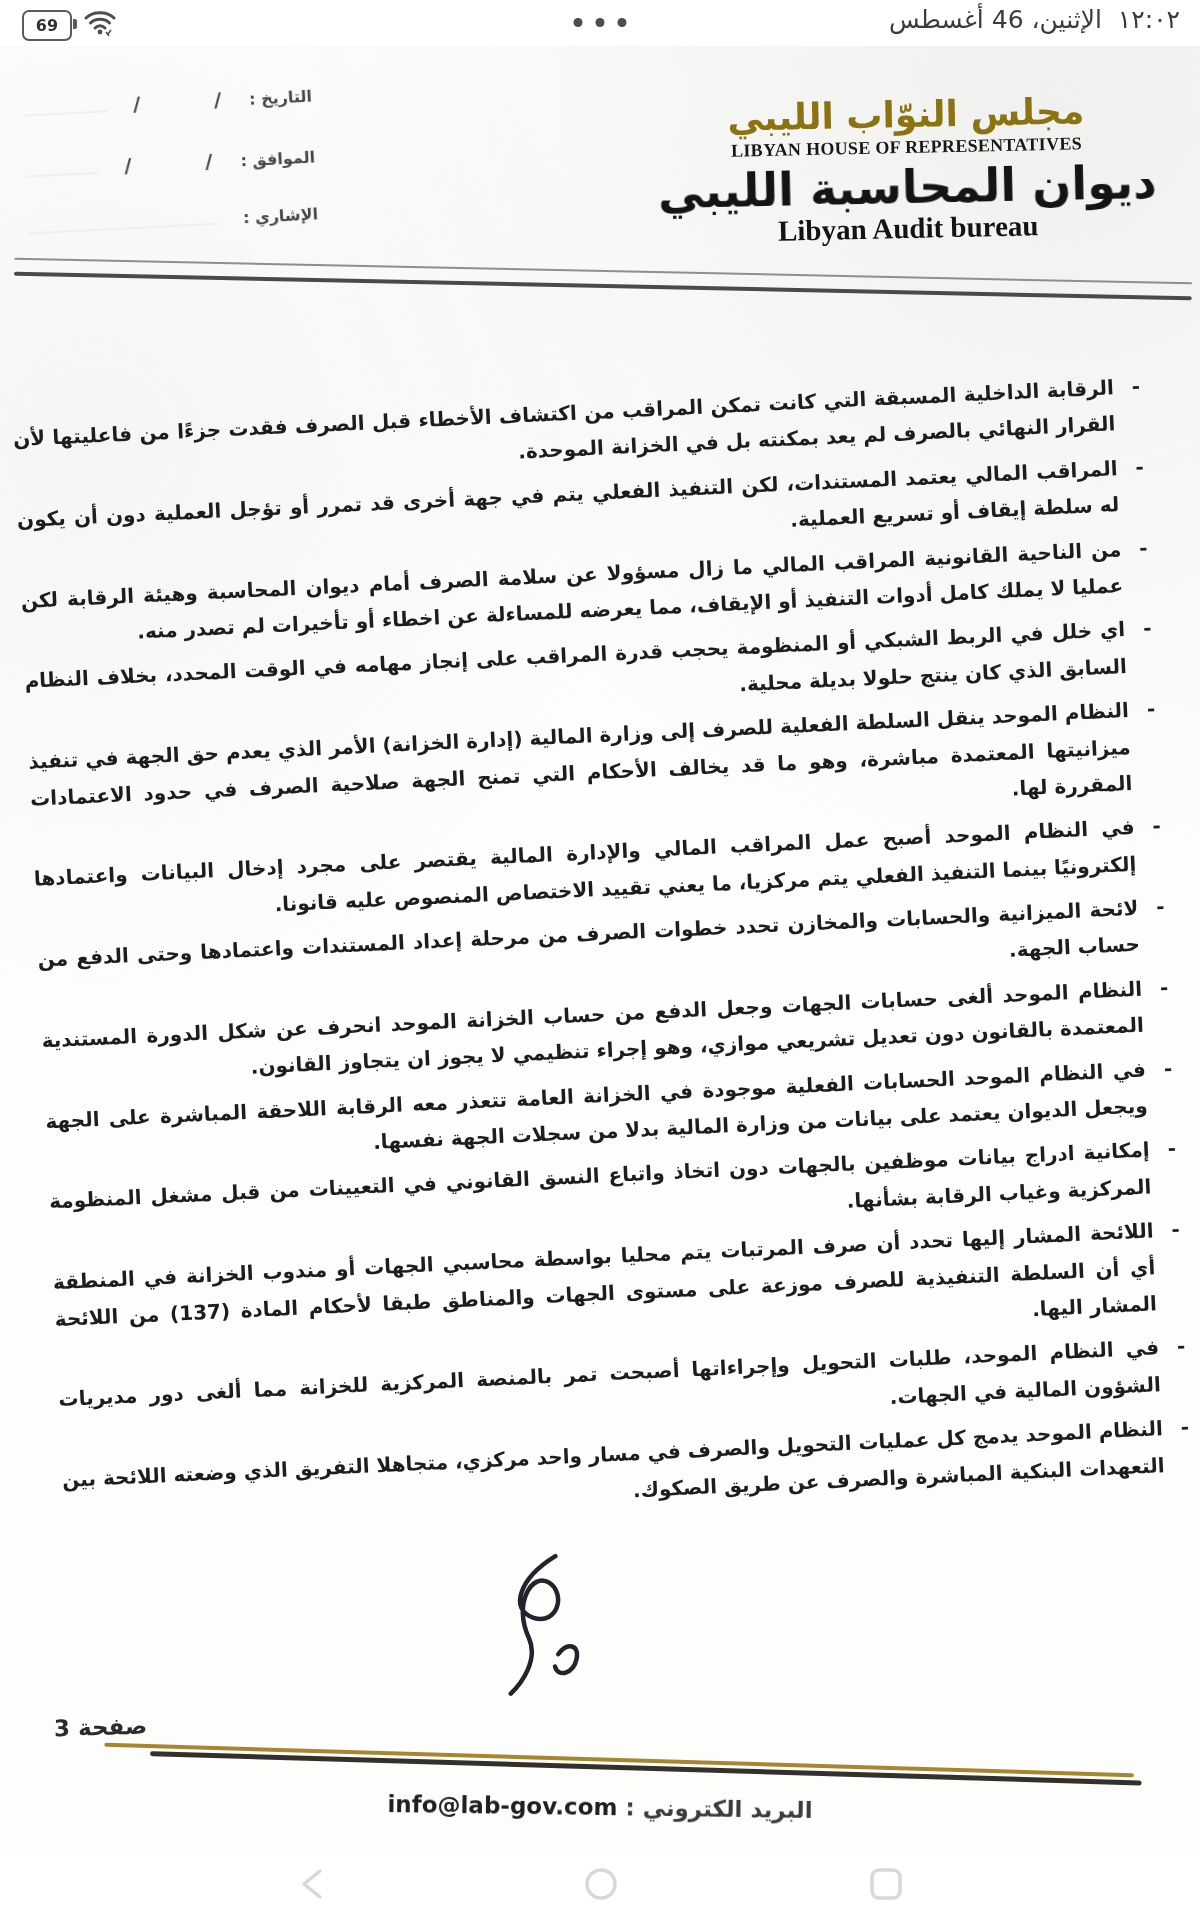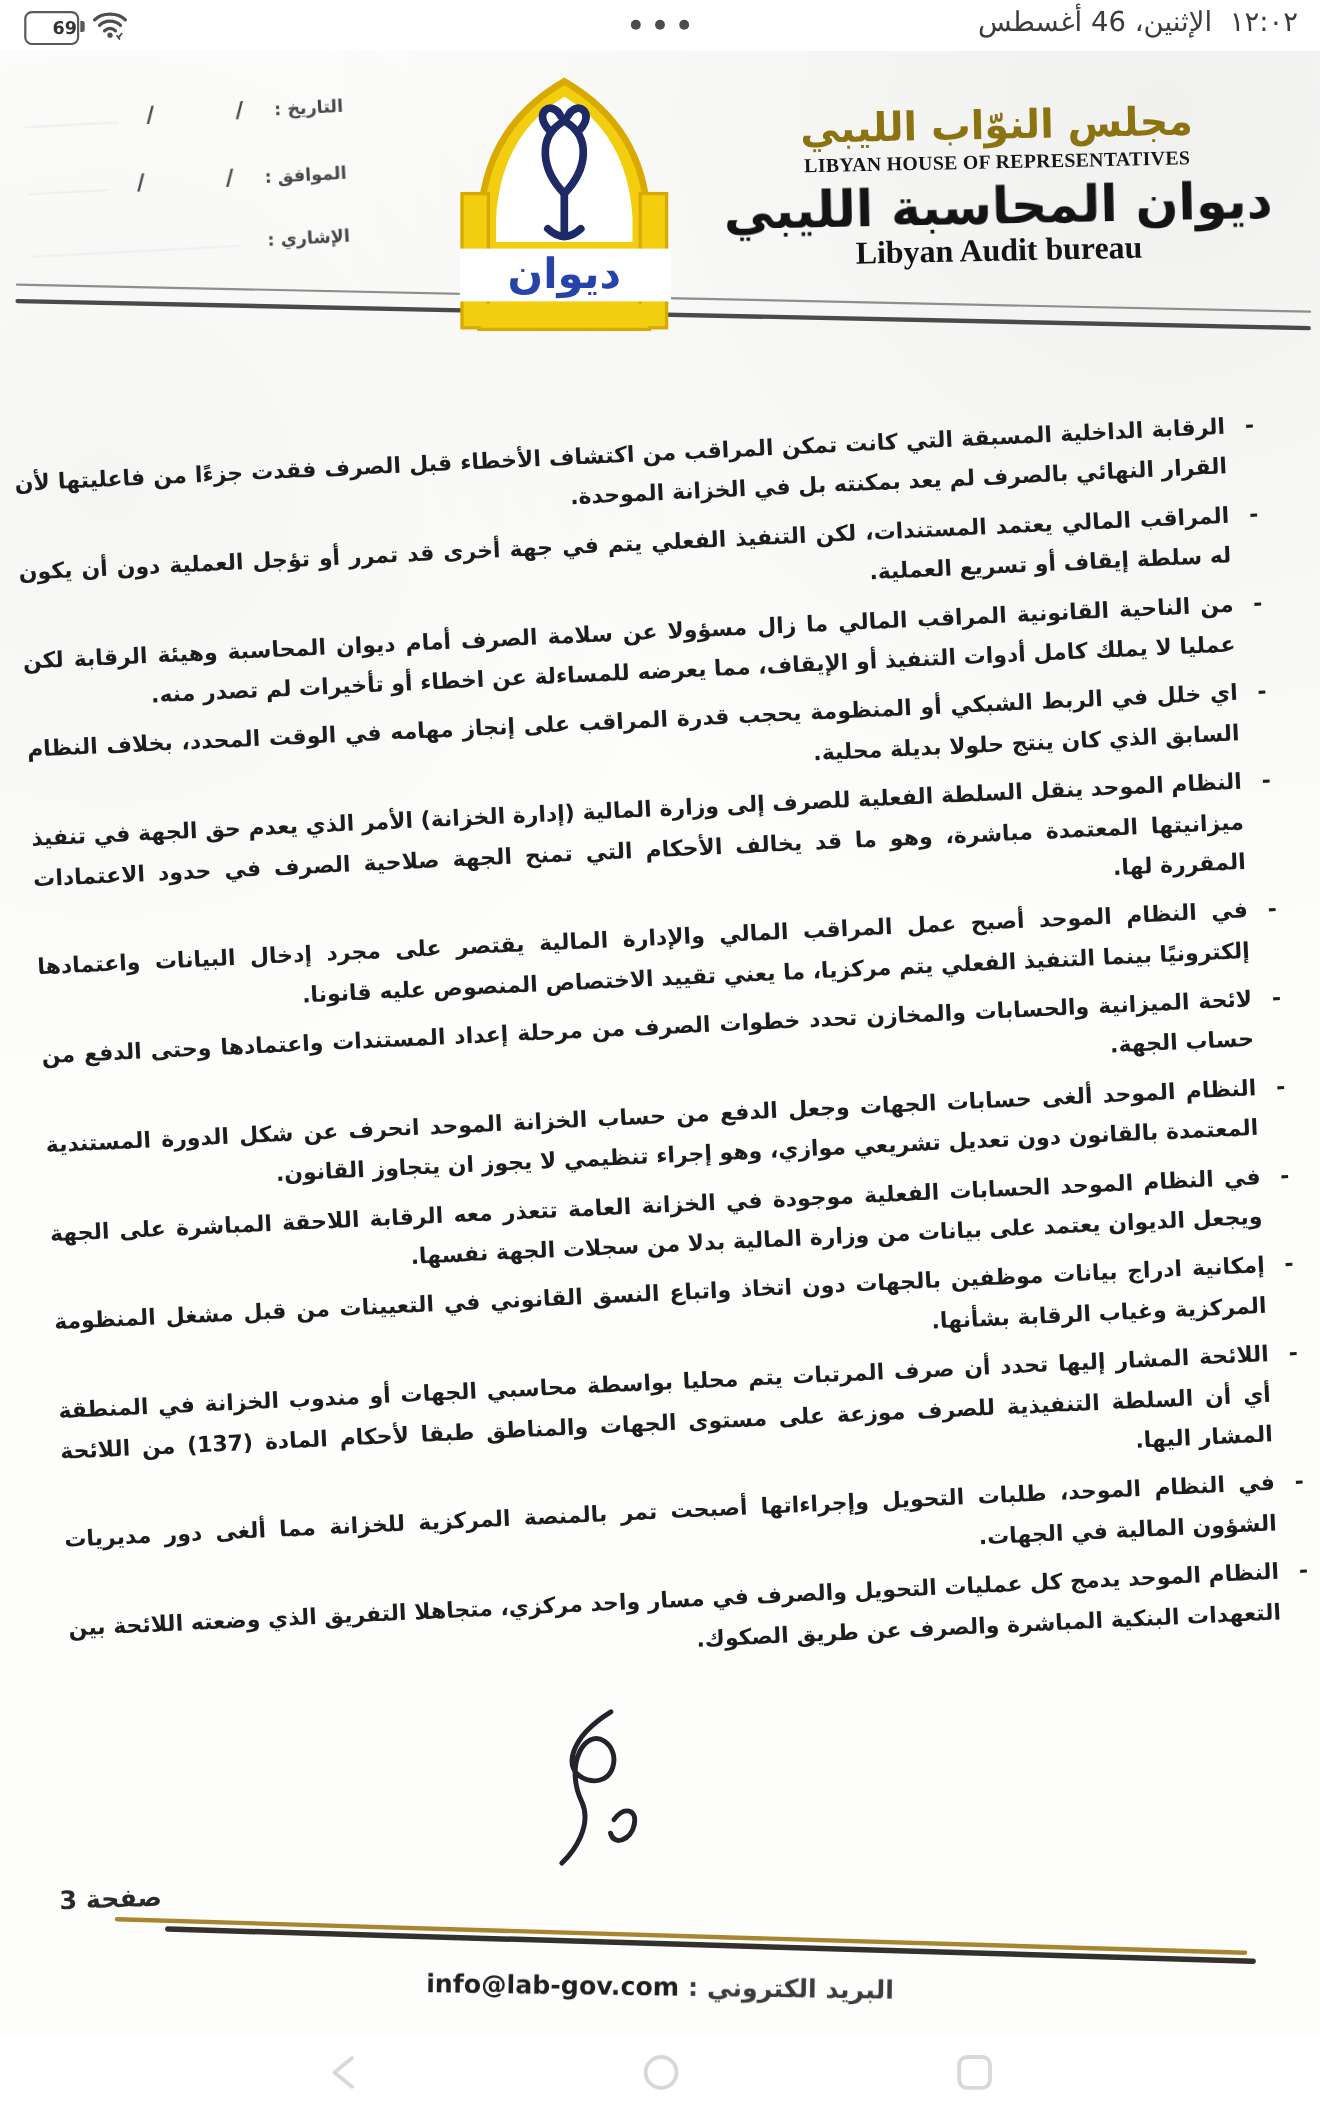--- a/index.html
+++ b/index.html
@@ -7,21 +7,21 @@
   .screen{position:relative;width:1200px;height:1920px;background:#ffffff;overflow:hidden;margin:0 auto;}
 
   
   .status-bar{position:absolute;top:0;left:0;right:0;height:46px;background:#fff;z-index:10;}
   .sb-right{position:absolute;right:20px;top:5px;direction:rtl;display:flex;gap:16px;
             font-size:25px;color:#3b3b3b;font-weight:500;}
   .sb-center{position:absolute;left:50%;top:18px;transform:translateX(-50%);display:flex;gap:13px;}
   .sb-center i{width:9px;height:9px;border-radius:50%;background:#4d4d4d;display:block;}
   .sb-left{position:absolute;left:22px;top:8px;display:flex;align-items:center;gap:12px;}
   .battery{position:relative;width:46px;height:27px;border:2.5px solid #5a5a5a;border-radius:7px;
-           display:flex;align-items:center;justify-content:flex-end;font-size:16px;color:#333;font-weight:600;}
+           display:flex;align-items:center;justify-content:center;font-size:16px;color:#333;font-weight:600;}
   .battery::after{content:"";position:absolute;right:-7px;top:7px;width:4px;height:10px;background:#5a5a5a;border-radius:0 2px 2px 0;}
 
   
   .doc{position:absolute;top:46px;left:0;right:0;bottom:70px;
        background:
          radial-gradient(circle at 88% 3%, rgba(0,0,0,0.05), transparent 38%),
          radial-gradient(circle at 8% 22%, rgba(0,0,0,0.03), transparent 32%),
          #fdfdfc;}
 
   
@@ -117,43 +117,20 @@
         <span>الموافق :</span>
         <span class="slashes">/        /</span>
         <span class="fill-line"></span>
       </div>
       <div class="field-row">
         <span>الإشاري :</span>
         <span class="fill-line"></span>
       </div>
     </div>
 
-    <div class="logo">
-      <svg width="262" height="252" viewBox="0 0 262 252">
-
-        <path d="M131 16 C 176 42, 204 82, 207 140 L207 240 L55 240 L55 140 C 58 82, 86 42, 131 16 Z" fill="#f2ce0f" stroke="#d9a900" stroke-width="6"></path>
-
-        <rect x="38" y="118" width="24" height="122" fill="#f2ce0f" stroke="#d9a900" stroke-width="3"></rect>
-        <rect x="200" y="118" width="24" height="122" fill="#f2ce0f" stroke="#d9a900" stroke-width="3"></rect>
-
-        <path d="M131 30 C 168 52, 190 88, 193 140 L193 162 L69 162 L69 140 C 72 88, 94 52, 131 30 Z" fill="#ffffff"></path>
-
-        <g stroke="#1e2a66" fill="none" stroke-width="7" stroke-linecap="round">
-          <path d="M131 118 C 110 96, 106 66, 131 52 C 156 66, 152 96, 131 118 Z"></path>
-          <path d="M117 60 C 102 44, 120 32, 128 48"></path>
-          <path d="M145 60 C 160 44, 142 32, 134 48"></path>
-          <path d="M131 118 L131 152"></path>
-          <path d="M116 150 Q 131 164, 146 150"></path>
-        </g>
-
-        <rect x="36" y="168" width="192" height="48" fill="#ffffff"></rect>
-        <text x="131" y="204" text-anchor="middle" font-size="38" font-weight="bold" fill="#2742a8" font-family="DejaVu Sans, sans-serif">ديوان</text>
-        <rect x="55" y="218" width="152" height="22" fill="#f2ce0f"></rect>
-      </svg>
-    </div>
 
     <div class="titles">
       <div class="org-ar">مجلس النوّاب الليبي</div>
       <div class="org-en">LIBYAN HOUSE OF REPRESENTATIVES</div>
       <div class="bureau-ar">ديوان المحاسبة الليبي</div>
       <div class="bureau-en">Libyan Audit bureau</div>
     </div>
 
     <div class="sep">
       <div class="l1"></div>

